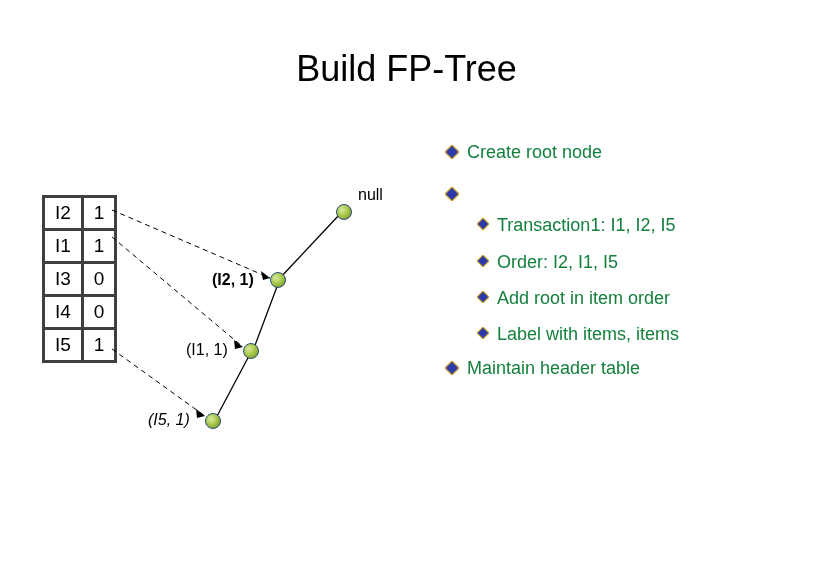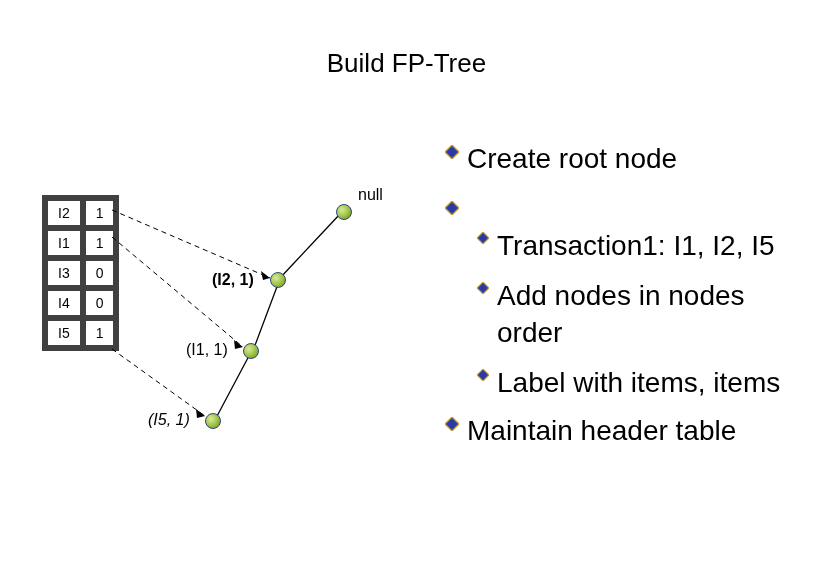--- a/index.html
+++ b/index.html
@@ -10,49 +10,49 @@
     font-family: Arial, Helvetica, sans-serif;
     position: relative;
     overflow: hidden;
   }
   .title {
     position: absolute;
     top: 48px;
     left: 0;
     width: 100%;
     text-align: center;
-    font-size: 26px;
+    font-size: 36px;
     color: #000;
   }
   .bullets {
     position: absolute;
     top: 140px;
     left: 445px;
     width: 350px;
-    color: #000000;
-    font-size: 28px;
+    color: #15803d;
+    font-size: 18px;
     line-height: 1.35;
   }
   .li0 { display: flex; align-items: flex-start; margin-bottom: 4px; }
   .li1 { display: flex; align-items: flex-start; margin-bottom: 2px; padding-left: 32px; margin-top: 12px; }
   .b-icon {
     flex: 0 0 auto;
     display: inline-flex;
     margin-right: 8px;
     margin-top: 5px;
   }
   .header-table {
     position: absolute;
     top: 195px;
     left: 42px;
     border-collapse: collapse;
   }
   .header-table td {
-    border: 6px solid #404040;
-    font-size: 14px;
+    border: 3px solid #404040;
+    font-size: 19px;
     padding: 4px 10px;
     text-align: center;
     height: 27px;
   }
   .header-table td.col0 { width: 30px; }
   .header-table td.col1 { width: 30px; }
   .svg-layer {
     position: absolute;
     top: 0;
     left: 0;
@@ -96,28 +96,36 @@
     </span>
   </div>
   <div class="li1">
     <span class="b-icon">
       <svg width="12" height="12" viewBox="0 0 14 14">
           <polygon points="7,0 14,7 7,14 0,7" fill="#2a3aa8" stroke="#c8a030" stroke-width="1.3"></polygon>
         </svg>
     </span>
     <span>Transaction1: I1, I2, I5</span>
   </div>
-
-  <div class="li1">
-    <span class="b-icon">
-      <svg width="12" height="12" viewBox="0 0 14 14">
-          <polygon points="7,0 14,7 7,14 0,7" fill="#2a3aa8" stroke="#c8a030" stroke-width="1.3"></polygon>
-        </svg>
-    </span>
-    <span>Add nodes in nodes order</span>
+  <div class="li1">
+    <span class="b-icon">
+      <svg width="12" height="12" viewBox="0 0 14 14">
+          <polygon points="7,0 14,7 7,14 0,7" fill="#2a3aa8" stroke="#c8a030" stroke-width="1.3"></polygon>
+        </svg>
+    </span>
+    <span>Order: I2, I1, I5</span>
+  </div>
+
+  <div class="li1">
+    <span class="b-icon">
+      <svg width="12" height="12" viewBox="0 0 14 14">
+          <polygon points="7,0 14,7 7,14 0,7" fill="#2a3aa8" stroke="#c8a030" stroke-width="1.3"></polygon>
+        </svg>
+    </span>
+    <span>Add root in item order</span>
   </div>
   <div class="li1">
     <span class="b-icon">
       <svg width="12" height="12" viewBox="0 0 14 14">
           <polygon points="7,0 14,7 7,14 0,7" fill="#2a3aa8" stroke="#c8a030" stroke-width="1.3"></polygon>
         </svg>
     </span>
     <span>Label with items, items</span>
   </div>
 

